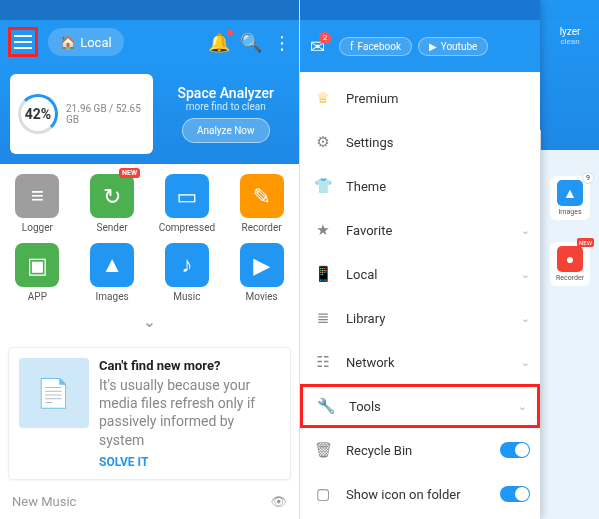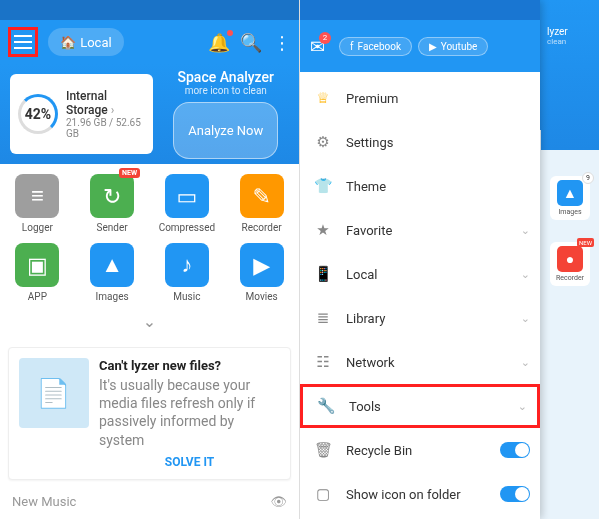--- a/index.html
+++ b/index.html
@@ -19,35 +19,35 @@
 
 .analyzer{height:100px;background:linear-gradient(#2196f3,#1e88e5);display:flex;padding:10px;gap:10px}
 .storage-card{flex:1;background:#fff;border-radius:6px;display:flex;align-items:center;padding:8px;gap:8px}
 .pct-ring{width:40px;height:40px;border:3px solid #ddd;border-top-color:#2196f3;border-right-color:#2196f3;border-radius:50%;display:flex;align-items:center;justify-content:center;font-size:14px;font-weight:700;color:#333}
 .storage-txt{flex:1}
 .storage-title{font-size:12px;color:#333;font-weight:500}
 .storage-sub{font-size:10px;color:#888}
 .analyzer-right{flex:1;display:flex;flex-direction:column;justify-content:center;align-items:center;color:#fff}
 .analyzer-title{font-size:14px;font-weight:500}
 .analyzer-sub{font-size:10px;opacity:.8;margin-bottom:6px}
-.analyze-btn{background:rgba(255,255,255,.25);border:1px solid rgba(255,255,255,.5);color:#fff;padding:20px 14px;border-radius:16px;font-size:13px}
+.analyze-btn{background:rgba(255,255,255,.25);border:1px solid rgba(255,255,255,.5);color:#fff;padding:6px 14px;border-radius:16px;font-size:10px}
 
 .grid{padding:10px 0;display:grid;grid-template-columns:repeat(4,1fr);row-gap:10px;background:#fff}
 .grid-item{display:flex;flex-direction:column;align-items:center;gap:4px}
 .grid-icon{width:44px;height:44px;border-radius:8px;display:flex;align-items:center;justify-content:center;font-size:22px;color:#fff;position:relative}
 .new-badge{position:absolute;top:-6px;right:-6px;background:#f44336;color:#fff;font-size:7px;padding:1px 3px;border-radius:3px;font-weight:700}
 .grid-label{font-size:10px;color:#555}
 .chev-down{grid-column:1/5;text-align:center;color:#999}
 
 .card{margin:6px 8px;background:#fff;border:1px solid #eee;border-radius:4px;display:flex;padding:10px;gap:10px;box-shadow:0 1px 2px rgba(0,0,0,.05)}
 .card-img{width:70px;height:70px;background:#cfe8f7;border-radius:4px;display:flex;align-items:center;justify-content:center;font-size:28px}
 .card-body{flex:1}
 .card-title{font-size:13px;font-weight:700;color:#222;margin-bottom:3px}
 .card-desc{font-size:14px;color:#888;line-height:1.3}
-.card-action{font-size:12px;font-weight:700;color:#2196f3;text-align:center;margin-top:6px}
+.card-action{font-size:12px;font-weight:700;color:#2196f3;text-align:left;margin-top:6px}
 
 .new-files{padding:8px 12px;display:flex;justify-content:space-between;align-items:center;color:#999;font-size:13px}
 .file-row{padding:4px 12px;display:flex;align-items:center;gap:8px;font-size:12px;color:#555}
 .file-dot{width:6px;height:6px;background:#2196f3;border-radius:50%}
 
 
 .r-overlay{position:absolute;inset:0;background:#e8f3fb}
 .r-bg-top{height:130px;background:linear-gradient(#2196f3,#1e88e5)}
 .drawer{position:absolute;top:0;left:0;width:240px;height:100%;background:#fff;box-shadow:2px 0 8px rgba(0,0,0,.2)}
 .r-status{height:20px;background:#1976d2}
@@ -57,21 +57,21 @@
 .social-btn{background:rgba(255,255,255,.15);border:1px solid rgba(255,255,255,.4);border-radius:14px;padding:3px 10px;color:#fff;font-size:10px;display:flex;align-items:center;gap:4px}
 .menu-list{padding-top:4px}
 .menu-item{height:44px;display:flex;align-items:center;padding:0 14px;gap:14px;font-size:13px;color:#333;position:relative}
 .menu-icon{width:18px;text-align:center;color:#888;font-size:15px}
 .menu-chev{position:absolute;right:10px;color:#bbb;font-size:11px}
 .menu-toggle{position:absolute;right:10px;width:30px;height:16px;background:#2196f3;border-radius:8px}
 .menu-toggle::after{content:'';position:absolute;right:1px;top:1px;width:14px;height:14px;background:#fff;border-radius:50%}
 .highlight{border:3px solid #ff2020}
 
 .peek{position:absolute;right:0;top:20px;width:58px;height:499px;overflow:hidden}
-.peek-top{height:130px;background:linear-gradient(#2196f3,#1e88e5);padding:6px;color:#fff;font-size:10px;text-align:left}
+.peek-top{height:130px;background:linear-gradient(#2196f3,#1e88e5);padding:6px;color:#fff;font-size:10px;text-align:center}
 .peek-card{width:40px;height:44px;background:#fff;border-radius:6px;margin:6px auto;position:relative;display:flex;flex-direction:column;align-items:center;justify-content:center}
 .peek-icon{width:26px;height:26px;border-radius:5px;display:flex;align-items:center;justify-content:center;color:#fff;font-size:14px}
 .peek-label{font-size:7px;color:#555;margin-top:2px}
 .peek-badge{position:absolute;top:-4px;right:-4px;background:#fff;color:#333;font-size:7px;width:12px;height:12px;border-radius:50%;display:flex;align-items:center;justify-content:center;border:1px solid #ddd}
 .peek-new{position:absolute;top:-4px;right:-4px;background:#f44336;color:#fff;font-size:6px;padding:1px 2px;border-radius:2px}
 </style>
 </head>
 <body>
 
 <div class="screen left">
@@ -88,27 +88,26 @@
   </div>
   <div class="topbar-spacer"></div>
   <div class="topbar-icon">🔔<span class="bell-dot"></span></div>
   <div class="topbar-icon">🔍</div>
   <div class="topbar-icon">⋮</div>
  </div>
  <div class="analyzer">
   <div class="storage-card">
    <div class="pct-ring">42%</div>
    <div class="storage-txt">
-    <div class="storage-title"><span>Internal Storage</span> <span style="color:#aaa">›</span></div>
     <div class="storage-sub">21.96 GB / 52.65 GB</div>
    </div>
   </div>
   <div class="analyzer-right">
    <div class="analyzer-title">Space Analyzer</div>
-   <div class="analyzer-sub">more icon to clean</div>
+   <div class="analyzer-sub">more find to clean</div>
    <button class="analyze-btn">Analyze Now</button>
   </div>
  </div>
  <div class="grid" id="grid">
       <div class="grid-item">
         <div class="grid-icon" style="background:#9e9e9e">≡</div>
         <div class="grid-label">Logger</div>
       </div>
       <div class="grid-item">
         <div class="grid-icon" style="background:#4caf50">↻<span class="new-badge">NEW</span></div>
@@ -136,21 +135,21 @@
       </div>
       <div class="grid-item">
         <div class="grid-icon" style="background:#2196f3">▶</div>
         <div class="grid-label">Movies</div>
       </div>
       <div class="chev-down">⌄</div>
     </div>
  <div class="card">
   <div class="card-img">📄</div>
   <div class="card-body">
-   <div class="card-title">Can't lyzer new files?</div>
+   <div class="card-title">Can't find new more?</div>
    <div class="card-desc">It's usually because your media files refresh only if passively informed by system</div>
    <div class="card-action">SOLVE IT</div>
   </div>
  </div>
  <div class="new-files">
   <span>New Music</span>
   <span>👁</span>
  </div>
  <div class="file-row">
   <span class="file-dot"></span>

